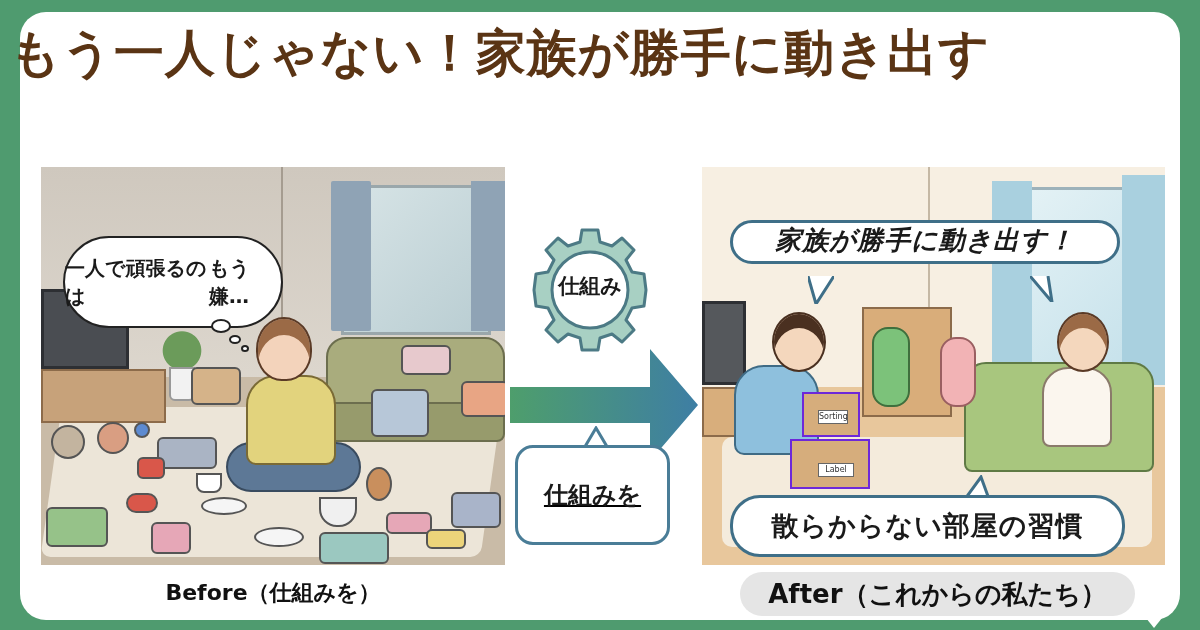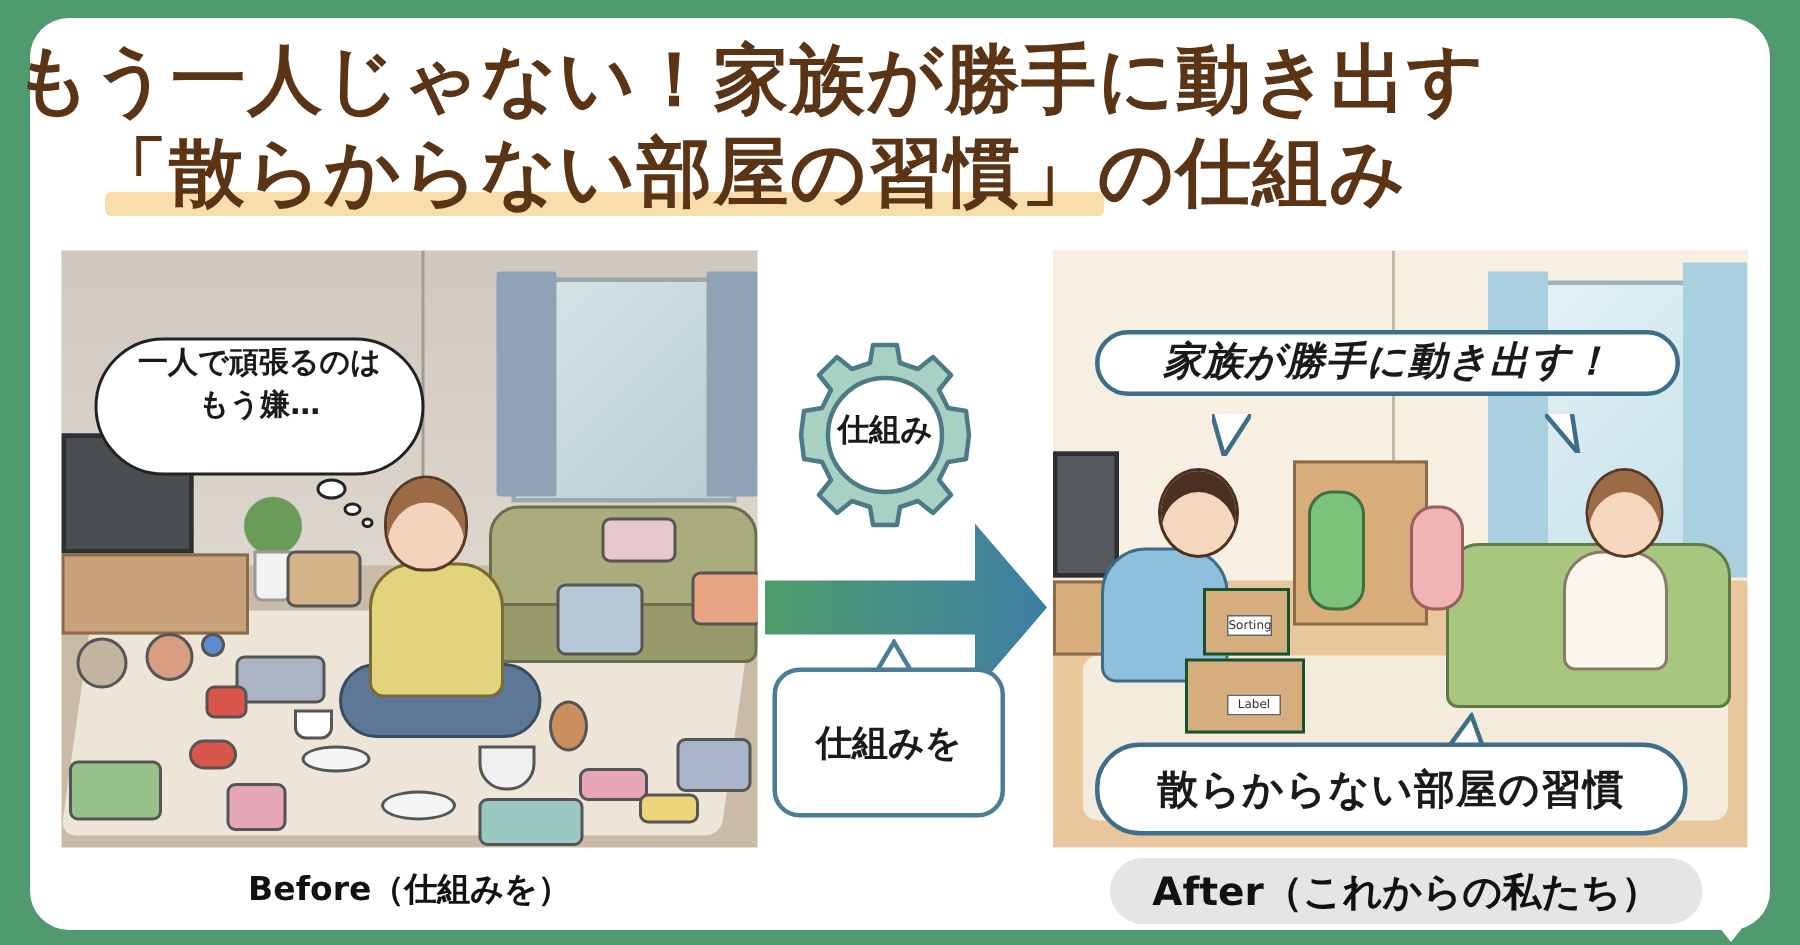--- a/index.html
+++ b/index.html
@@ -34,31 +34,31 @@
   .b-plant-pot { position: absolute; left: 128px; top: 200px; width: 26px; height: 34px; background: #f2f2f2; border: 2px solid #999; border-radius: 0 0 6px 6px; }
   .b-plant { position: absolute; left: 108px; top: 150px; width: 66px; height: 56px; background: radial-gradient(circle at 50% 60%, #6b9b5a 0 40%, transparent 42%); }
   .b-sofa { position: absolute; left: 285px; top: 170px; width: 179px; height: 100px; background: #a9ac7d; border: 2px solid #6c6e4e; border-radius: 20px 20px 6px 6px; }
   .b-sofa-seat { position: absolute; left: 285px; top: 235px; width: 179px; height: 40px; background: #979b6c; border: 2px solid #6c6e4e; border-radius: 8px; }
   .b-woman-head { position: absolute; left: 215px; top: 150px; width: 56px; height: 64px; background: #f3d3bb; border: 2px solid #5a3a26; border-radius: 50% 50% 46% 46%; box-shadow: inset 0 16px 0 0 #9b6a46; }
   .b-woman-body { position: absolute; left: 205px; top: 208px; width: 90px; height: 90px; background: #e2d37d; border: 2px solid #7a6a35; border-radius: 30px 30px 10px 10px; }
   .b-woman-legs { position: absolute; left: 185px; top: 275px; width: 135px; height: 50px; background: #5d7896; border: 2px solid #394b5f; border-radius: 30px; }
   .item { position: absolute; border: 2px solid #555; border-radius: 6px; }
 
   
-  .thought { position: absolute; left: 22px; top: 58px; width: 220px; height: 92px; background: #fff; border: 2px solid #222; border-radius: 50px; display: flex; flex-direction: column; align-items: center; }
+  .thought { position: absolute; left: 22px; top: 69px; width: 220px; height: 92px; background: #fff; border: 2px solid #222; border-radius: 50px; display: flex; flex-direction: row; align-items: center; justify-content: center; }
   .thought span { display: block; font-weight: bold; font-size: 20px; line-height: 28px; color: #1a1a1a; }
   .t-dot1 { position: absolute; left: 170px; top: 152px; width: 20px; height: 14px; background: #fff; border: 2px solid #222; border-radius: 50%; }
   .t-dot2 { position: absolute; left: 188px; top: 168px; width: 12px; height: 9px; background: #fff; border: 2px solid #222; border-radius: 50%; }
   .t-dot3 { position: absolute; left: 200px; top: 178px; width: 8px; height: 7px; background: #fff; border: 2px solid #222; border-radius: 50%; }
 
   
   .gear { position: absolute; left: 525px; top: 225px; width: 130px; height: 130px; }
   .gear-label { position: absolute; left: 525px; top: 272px; width: 130px; text-align: center; font-weight: bold; font-size: 21px; color: #1a1a1a; }
   .arrow { position: absolute; left: 510px; top: 349px; width: 188px; height: 112px; }
-  .callout-mid { position: absolute; left: 515px; top: 445px; width: 155px; height: 100px; background: #fff; border: 3px solid #4a7d97; border-radius: 18px; display: flex; flex-direction: column; align-items: center; justify-content: center; }
+  .callout-mid { position: absolute; left: 515px; top: 445px; width: 155px; height: 100px; background: #fff; border: 3px solid #4a7d97; border-radius: 18px; display: flex; flex-direction: column; align-items: center; justify-content: center; text-decoration: underline; }
   .callout-mid span { display: block; font-weight: bold; font-size: 24px; line-height: 34px; color: #1a1a1a; }
   .callout-mid-tail { position: absolute; left: 583px; top: 426px; width: 26px; height: 24px; }
 
   
   .a-wall { position: absolute; left: 0; top: 0; width: 100%; height: 230px; background: #f7efe2; }
   .a-corner { position: absolute; left: 226px; top: 0; width: 2px; height: 230px; background: #c5b8a4; }
   .a-window { position: absolute; left: 300px; top: 20px; width: 150px; height: 195px; background: linear-gradient(135deg, #e6f3f6, #c3e0ea); border: 3px solid #9db2ba; }
   .a-curtain-l { position: absolute; left: 290px; top: 14px; width: 40px; height: 200px; background: #a9d0df; }
   .a-curtain-r { position: absolute; left: 420px; top: 8px; width: 43px; height: 210px; background: #a9d0df; }
   .a-floor { position: absolute; left: 0; top: 220px; width: 100%; height: 178px; background: #e8c79c; }
@@ -66,21 +66,21 @@
   .a-tv { position: absolute; left: 0; top: 134px; width: 44px; height: 84px; background: #55585c; border: 3px solid #2d2f33; }
   .a-tvstand { position: absolute; left: 0; top: 220px; width: 60px; height: 50px; background: #d8ae7c; border: 2px solid #8c6b4a; }
   .a-shelf { position: absolute; left: 160px; top: 140px; width: 90px; height: 110px; background: #d9ad7a; border: 2px solid #8c6b4a; }
   .a-sofa { position: absolute; left: 262px; top: 195px; width: 190px; height: 110px; background: #a8c67e; border: 2px solid #5f7a45; border-radius: 22px 22px 8px 8px; }
   .a-man-head { position: absolute; left: 70px; top: 145px; width: 54px; height: 60px; background: #f4d7bd; border: 2px solid #4a3020; border-radius: 50%; box-shadow: inset 0 14px 0 0 #4a3020; }
   .a-man-body { position: absolute; left: 32px; top: 198px; width: 85px; height: 90px; background: #8ec0dd; border: 2px solid #3f6b85; border-radius: 30px 30px 10px 10px; }
   .a-woman-head { position: absolute; left: 355px; top: 145px; width: 52px; height: 60px; background: #f4d7bd; border: 2px solid #5a3a26; border-radius: 50%; box-shadow: inset 0 14px 0 0 #9b6a46; }
   .a-woman-body { position: absolute; left: 340px; top: 200px; width: 70px; height: 80px; background: #fbf6ee; border: 2px solid #8a7a6a; border-radius: 26px 26px 8px 8px; }
   .a-kid1 { position: absolute; left: 170px; top: 160px; width: 38px; height: 80px; background: #7cc27a; border: 2px solid #3f6f3d; border-radius: 16px; }
   .a-kid2 { position: absolute; left: 238px; top: 170px; width: 36px; height: 70px; background: #f2b3b5; border: 2px solid #9a5f61; border-radius: 16px; }
-  .box { position: absolute; background: #d6ad7c; border: 2px solid #14532d; }
+  .box { position: absolute; background: #d6ad7c; border: 2px solid #6d28d9; }
   .box-label { position: absolute; background: #fff; border: 1px solid #666; font-size: 8px; color: #333; text-align: center; line-height: 12px; font-family: "DejaVu Sans", sans-serif; }
 
   .callout-top { position: absolute; left: 730px; top: 220px; width: 390px; height: 44px; background: #fff; border: 3px solid #3f6f88; border-radius: 30px; display: flex; align-items: flex-start; justify-content: center; font-style: italic; }
   .callout-top span { font-weight: bold; font-size: 26px; color: #1a1a1a; letter-spacing: 1px; }
   .callout-top-tail1 { position: absolute; left: 808px; top: 276px; width: 26px; height: 28px; }
   .callout-top-tail2 { position: absolute; left: 1030px; top: 276px; width: 28px; height: 26px; }
   .callout-bot { position: absolute; left: 730px; top: 495px; width: 395px; height: 62px; background: #fff; border: 3px solid #3f6f88; border-radius: 30px; display: flex; align-items: center; justify-content: center; text-align: right; }
   .callout-bot span { font-weight: bold; font-size: 27px; color: #1a1a1a; letter-spacing: 1px; }
   .callout-bot-tail { position: absolute; left: 965px; top: 475px; width: 26px; height: 24px; }
 
@@ -89,23 +89,20 @@
   .cap-after { position: absolute; left: 740px; top: 572px; width: 395px; height: 44px; background: #e5e5e5; border-radius: 22px; display: flex; align-items: center; justify-content: center; font-weight: bold; font-size: 26px; color: #111; }
 </style>
 </head>
 <body>
 
 <div class="card"></div>
 <div class="card-tail"></div>
 
 <h1 class="title">
   <span class="line1">もう一人じゃない！家族が勝手に動き出す</span>
-  <span class="line2">
-    <span class="hl-wrap"><span class="hl">「散らからない部屋の習慣」</span></span><span>の仕組み</span>
-  </span>
 </h1>
 
 <div class="panel panel-before">
   <div class="b-wall"></div>
   <div class="b-wall-corner"></div>
   <div class="b-window"></div>
   <div class="b-curtain-l"></div>
   <div class="b-curtain-r"></div>
   <div class="b-floor"></div>
   <div class="b-rug"></div>

